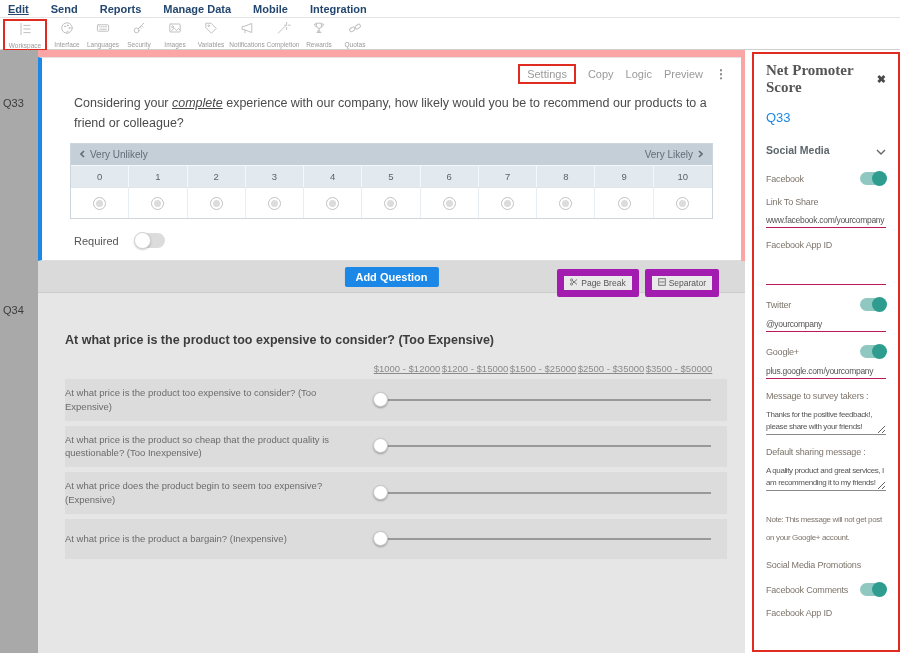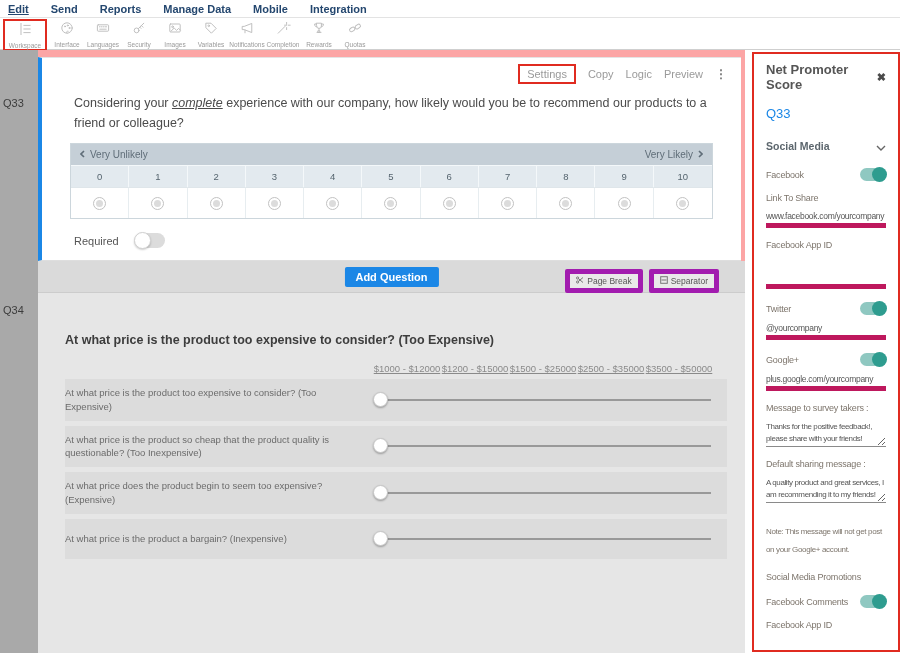--- a/index.html
+++ b/index.html
@@ -58,51 +58,51 @@
   .toggle.on .knob{right:-1px;background:#2e9c8f;}
   .toggle.off{background:#dcdcdc;width:30px;height:15px;border-radius:8px;}
   .toggle.off .knob{left:-1px;top:-1px;width:17px;height:17px;background:#fff;
     border:1px solid #d0d0d0;box-sizing:border-box;box-shadow:0 1px 2px rgba(0,0,0,.2);}
   
   .gray-zone{flex:1;background:#e6e6e6;display:flex;flex-direction:column;min-height:0;}
   .section-bar{background:#dadada;height:31px;position:relative;border-bottom:1px solid #cccccc;flex:none;}
   .add-q{position:absolute;left:50%;transform:translateX(-50%);top:6px;background:#1B87E6;color:#fff;
     font-size:11px;font-weight:bold;padding:4px 11px;border-radius:2px;cursor:pointer;}
   .pb-sep{position:absolute;right:26px;top:8px;display:flex;gap:6px;align-items:center;}
-  .mini-btn{display:flex;align-items:center;gap:3px;background:#e9e9e9;border:5px solid #a21caf;
+  .mini-btn{display:flex;align-items:center;gap:3px;background:#e9e9e9;border:7px solid #a21caf;
     border-radius:2px;font-size:8.5px;color:#555;padding:2px 6px;cursor:pointer;white-space:nowrap;}
   .mini-btn svg{width:8px;height:8px;stroke:#777;fill:none;stroke-width:1;}
   
   .q34{margin:40px 18px 0 27px;}
   .q34-title{font-size:12.5px;font-weight:bold;color:#3d3d3d;}
   .q34-header{display:flex;margin-top:16px;}
   .q34-spacer{width:308px;flex:none;}
   .q34-cols{flex:1;display:flex;padding-right:14px;}
   .q34-col{flex:1;text-align:center;font-size:9.5px;color:#8a8a8a;white-space:nowrap;text-decoration:underline;}
   .q34-row{display:flex;align-items:center;background:#dcdcdc;margin-top:5px;padding:7px 16px 7px 0;min-height:26px;}
   .q34-row-label{width:308px;flex:none;font-size:9.5px;color:#6b6b6b;line-height:1.45;
     padding-right:24px;box-sizing:border-box;}
   .slider{flex:1;position:relative;height:16px;}
   .slider-track{position:absolute;top:7px;left:6px;right:0;height:2px;background:#999;}
   .slider-handle{position:absolute;top:0;left:0;width:15px;height:15px;border-radius:50%;background:#fff;
     border:1px solid #c6c6c6;box-sizing:border-box;box-shadow:0 1px 2px rgba(0,0,0,.3);cursor:pointer;}
   
   .panel{width:148px;flex:none;box-sizing:border-box;border:2px solid #e02b20;background:#fff;
     margin-top:2px;height:600px;padding:8px 12px 4px 12px;overflow:hidden;}
   .panel-title-row{display:flex;justify-content:space-between;align-items:center;}
-  .panel-title{font-size:13px;font-weight:bold;color:#555;}
+  .panel-title{font-size:15px;font-weight:bold;color:#555;font-family:Liberation Serif, serif;}
   .close-x{font-size:11px;color:#4a4a4a;cursor:pointer;font-weight:bold;}
   .panel-qid{color:#1B87E6;font-size:13px;margin-top:14px;cursor:pointer;}
   .section-row{display:flex;justify-content:space-between;align-items:center;margin-top:16px;}
   .section-label{font-size:10.5px;font-weight:bold;color:#5c666d;}
   .chev-down svg{width:10px;height:6px;stroke:#666;stroke-width:1.4;fill:none;}
   .field-row{display:flex;justify-content:space-between;align-items:center;margin-top:13px;}
   .p-label{font-size:9px;color:#7d756c;margin-top:12px;letter-spacing:-0.2px;}
   .p-sec{font-size:9px;color:#7d756c;margin-top:13px;letter-spacing:-0.2px;}
-  .p-input{display:block;width:100%;box-sizing:border-box;border:none;border-bottom:5px solid #be185d;
+  .p-input{display:block;width:100%;box-sizing:border-box;border:none;border-bottom:1px solid #be185d;
     font-family:"Liberation Sans",sans-serif;font-size:8.5px;letter-spacing:-0.3px;color:#555;
     background:transparent;padding:2px 0;margin-top:6px;outline:none;}
   .p-input.spaced{margin-top:20px;}
   .p-textarea{display:block;width:100%;box-sizing:border-box;border:none;border-bottom:1px solid #8a8a8a;
     font-family:"Liberation Sans",sans-serif;font-size:8px;letter-spacing:-0.4px;color:#555;
     line-height:11.5px;height:28px;resize:vertical;background:transparent;padding:2px 0;
     margin-top:6px;outline:none;overflow:hidden;}
   .p-note{font-size:8px;letter-spacing:-0.35px;color:#7d756c;line-height:18px;margin-top:20px;}
 </style>
 </head>

